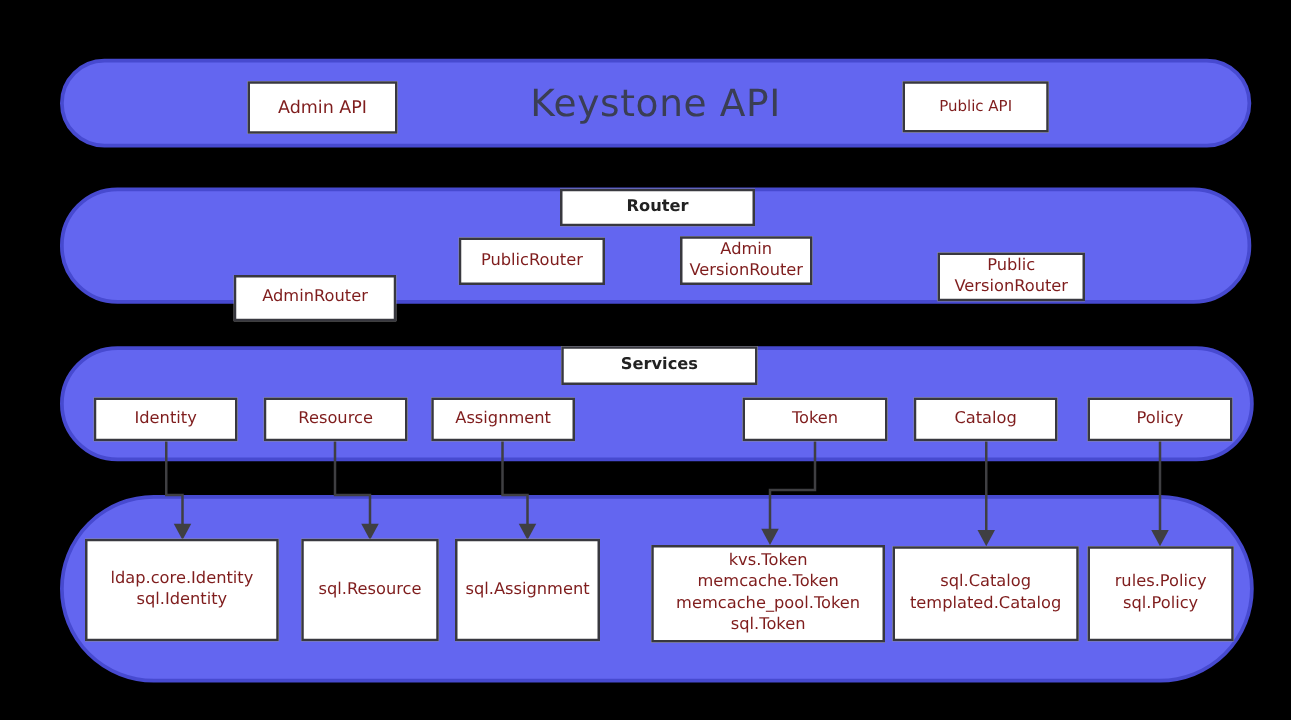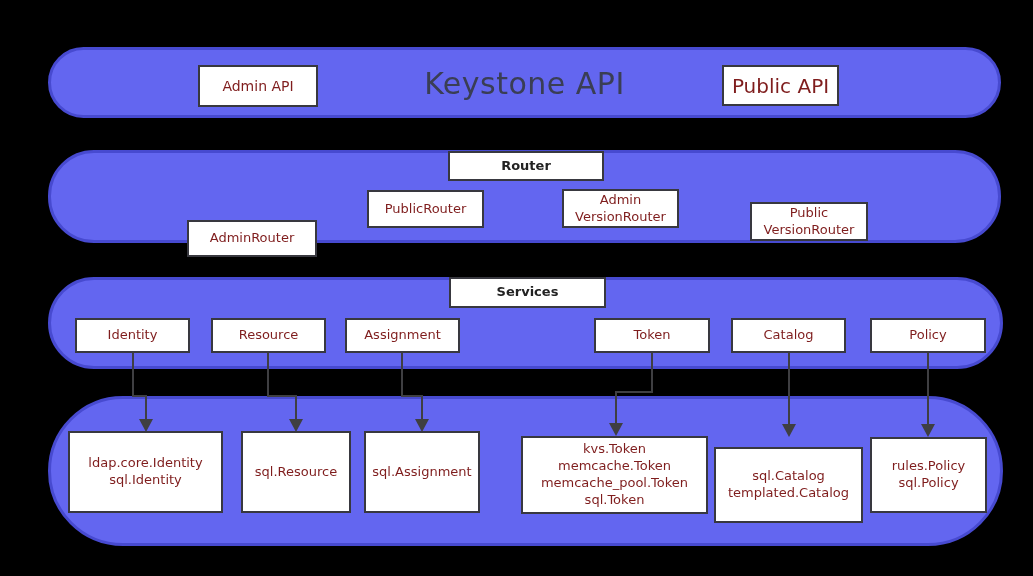--- a/index.html
+++ b/index.html
@@ -47,42 +47,42 @@
     color:#222;
     z-index:12;
   }
   #connectors{
     position:absolute;left:0;top:0;width:1033px;height:576px;
     z-index:8;
     pointer-events:none;
   }
   
   .n-admin-api{left:198px;top:65px;width:120px;height:42px;font-size:14px;}
-  .n-public-api{left:722px;top:65px;width:117px;height:41px;font-size:20px;}
+  .n-public-api{left:722px;top:65px;width:117px;height:41px;font-size:12px;}
   
   .t-router{left:448px;top:151px;width:156px;height:30px;}
   .n-adminrouter{left:187px;top:194px;width:130px;height:37px;margin-top:26px;}
   .n-publicrouter{left:367px;top:190px;width:117px;height:38px;}
-  .n-adminversionrouter{left:562px;top:189px;width:117px;height:39px;}
+  .n-adminversionrouter{left:544px;top:189px;width:106px;height:39px;}
   .n-publicversionrouter{left:750px;top:202px;width:118px;height:39px;}
   
   .t-services{left:449px;top:277px;width:157px;height:31px;}
   .n-identity{left:75px;top:318px;width:115px;height:35px;}
   .n-resource{left:211px;top:318px;width:115px;height:35px;}
   .n-assignment{left:345px;top:318px;width:115px;height:35px;}
   .n-token{left:594px;top:318px;width:116px;height:35px;}
   .n-catalog{left:731px;top:318px;width:115px;height:35px;}
   .n-policy{left:870px;top:318px;width:116px;height:35px;}
   
   .t-backend{left:449px;top:393px;width:156px;height:33px;}
   .n-ldap{left:68px;top:431px;width:155px;height:82px;}
   .n-sqlresource{left:241px;top:431px;width:110px;height:82px;}
   .n-sqlassignment{left:364px;top:431px;width:116px;height:82px;}
   .n-kvstoken{left:521px;top:436px;width:187px;height:78px;}
-  .n-sqlcatalog{left:714px;top:437px;width:149px;height:76px;margin-top:10px;}
+  .n-sqlcatalog{left:714px;top:437px;width:149px;height:76px;}
   .n-rulespolicy{left:870px;top:437px;width:117px;height:76px;}
 </style>
 </head>
 <body>
 
 <div id="canvas">
 
   <div class="band band-api"></div>
   <div class="band band-router"></div>
   <div class="band band-services"></div>

